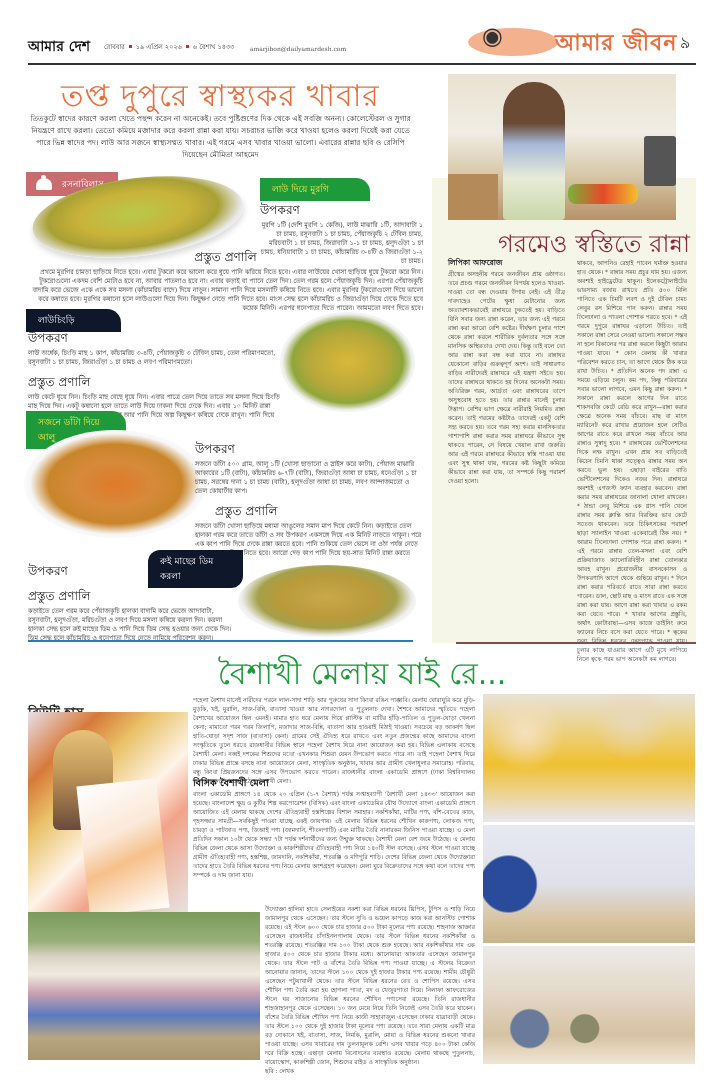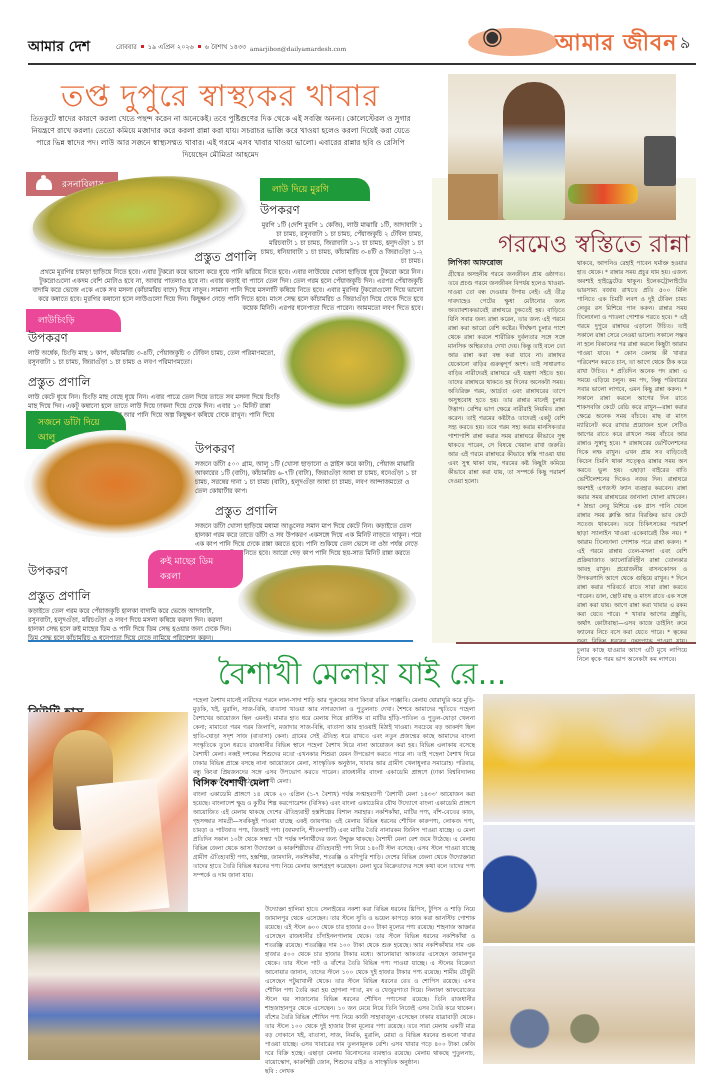--- a/index.html
+++ b/index.html
@@ -1,41 +1,41 @@
 <!DOCTYPE html>
 <html><head>
 <meta charset="utf-8">
 <style>
   * { box-sizing: border-box; margin: 0; padding: 0; }
   html, body { width: 720px; height: 1080px; background: #fff; overflow: hidden; }
   body { font-family: "DejaVu Sans", sans-serif; color: #222; position: relative; }
   .abs { position: absolute; }
 
   
-  .masthead { left: 28px; top: 36px; height: 22px; display: flex; align-items: center; gap: 18px; }
+  .masthead { left: 28px; top: 36px; height: 22px; display: flex; align-items: center; gap: 6px; }
   .mast-name { font-family: "DejaVu Serif", serif; font-weight: bold; font-size: 14px; color: #111; display:flex; align-items:center; gap:3px; }
   .mast-date { font-size: 6.5px; color: #333; margin-left: 8px; }
   .mast-date .dot { display:inline-block; width:3px; height:3px; background:#d3222a; margin: 0 4px; vertical-align: middle; }
   .email { left: 250px; top: 45px; font-family: "DejaVu Serif", serif; font-size: 6px; color: #555; }
   .section-blob { left: 468px; top: 28px; width: 90px; height: 28px; background: #f2a37a; border-radius: 50%; opacity: .85; }
   .section-eye { left: 482px; top: 22px; font-size: 24px; color: #333; }
   .section-title { left: 555px; top: 25px; font-size: 22px; font-weight: bold; color: #e8703f; letter-spacing: 1px; }
   .page-no { left: 680px; top: 30px; font-size: 16px; color: #333; }
   .top-rule { left: 28px; top: 63px; width: 668px; height: 2px; background: #333; }
 
   
   .food-title { left: 28px; top: 72px; width: 385px; text-align: center; font-size: 30px; color: #e8703f; font-family: "DejaVu Sans", sans-serif; letter-spacing: 1px; }
   .food-intro { left: 28px; top: 113px; width: 385px; text-align: center; font-size: 7.4px; line-height: 12px; color: #222; }
 
   .tag-pink { left: 26px; top: 172px; width: 92px; height: 24px; background: #c86c70; color: #fff; font-size: 9px; display:flex; align-items:center; gap: 10px; padding-left: 10px; }
   .cloche { width: 16px; height: 12px; border-radius: 10px 10px 2px 2px; background: #fff; position: relative; }
   .cloche:after { content:""; position:absolute; left:5px; top:-3px; width:5px; height:4px; border-radius:50%; background:#fff; }
 
   .heading-green { background: #1f9a3a; color: #ffe84a; font-size: 9px; padding: 4px 12px; display:inline-flex; align-items:center; }
-  .heading-orange { background: #ec4899; color: #fff; font-size: 9px; padding: 4px 12px; display:inline-flex; align-items:center; }
+  .heading-orange { background: #0f172a; color: #fff; font-size: 9px; padding: 4px 12px; display:inline-flex; align-items:center; }
   .h1 { left: 260px; top: 178px; width: 110px; border-radius: 0 14px 0 0; }
   .h2 { left: 26px; top: 309px; width: 95px; border-radius: 0 14px 0 0; }
   .h3 { left: 26px; top: 411px; width: 100px; border-radius: 0 14px 0 0; }
   .h4 { left: 148px; top: 550px; width: 95px; border-radius: 12px 0 12px 0; justify-content: center; }
 
   .dish { border-radius: 50%; }
   .dish1 { left: 32px; top: 178px; width: 212px; height: 78px; background: radial-gradient(ellipse at 48% 45%, #b8c94a 0%, #c9b33a 35%, #a8a035 55%, #e9e9e9 70%, #fafafa 80%); transform: rotate(-7deg); box-shadow: 0 4px 6px rgba(0,0,0,.15); }
   .dish2 { left: 280px; top: 312px; width: 135px; height: 100px; background: radial-gradient(ellipse at 50% 50%, #d9b83a 0%, #b8a83a 40%, #8fa63a 58%, #f0f0f0 68%, #fff 78%); }
   .dish3 { left: 24px; top: 430px; width: 182px; height: 108px; background: radial-gradient(ellipse at 50% 50%, #e07a2a 0%, #d68a3a 30%, #c9852a 52%, #f6f6f6 66%, #fff 76%); }
   .dish4 { left: 238px; top: 565px; width: 178px; height: 72px; background: radial-gradient(ellipse at 50% 45%, #c9a84a 0%, #b89a3a 40%, #a4a04a 55%, #eee 68%, #fff 78%); }

